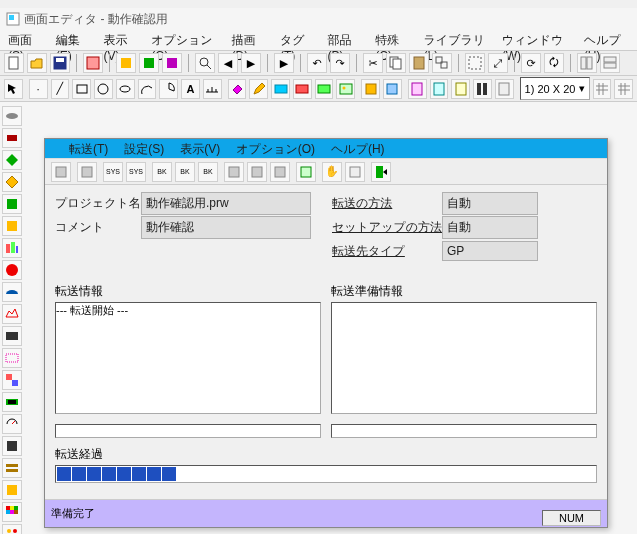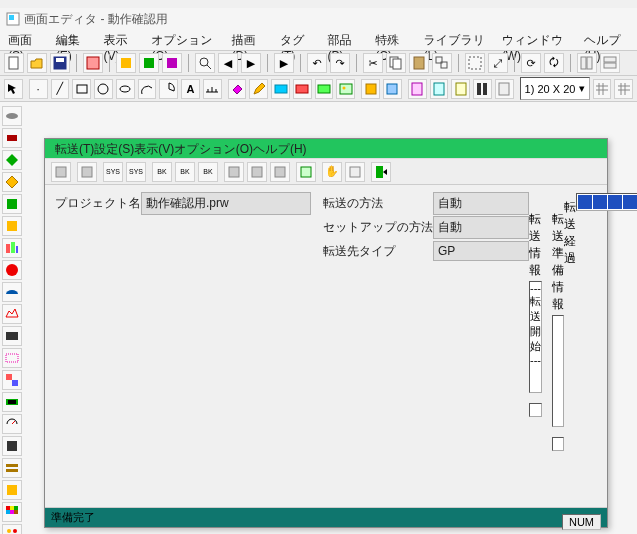--- a/index.html
+++ b/index.html
@@ -24,49 +24,49 @@
 .side-toolbar { position: absolute; left: 2px; top: 98px; width: 24px; display: flex; flex-direction: column; gap: 2px; }
 .side-toolbar .tbtn { width: 20px; height: 20px; }
 
 
 .dialog { position: absolute; left: 44px; top: 130px; width: 564px; height: 390px; background: #f0f0f0; border: 1px solid #888; box-shadow: 2px 2px 6px rgba(0,0,0,0.25); display: flex; flex-direction: column; }
 .dlg-title { height: 28px; display: flex; align-items: center; padding: 0 6px; font-size: 13px; color: #222; justify-content: space-between; background: #fff; border-bottom: 1px solid #ddd; }
 .dlg-title .left { display: flex; align-items: center; gap: 6px; }
 .dlg-ctrls { display: flex; align-items: center; gap: 18px; padding-right: 8px; font-size: 13px; }
 .dlg-ctrls span { cursor: pointer; }
 
-.dlg-menu { height: 20px; display: flex; gap: 0; padding: 2px 10px; font-size: 12px; color: #222; background: #22c55e; border-bottom: 1px solid #ddd; }
+.dlg-menu { height: 20px; display: flex; gap: 16px; padding: 2px 24px; font-size: 12px; color: #222; background: #0ea5e9; border-bottom: 1px solid #ddd; }
 .dlg-toolbar { height: 26px; background: #eee; border-bottom: 1px solid #ccc; display: flex; align-items: center; gap: 3px; padding: 0 6px; }
 
-.dlg-body { flex: 1; padding: 6px 10px; display: flex; flex-direction: row; gap: 0; }
+.dlg-body { flex: 1; padding: 6px 10px; display: flex; flex-direction: column; gap: 0; }
 
 .form-row { display: flex; align-items: center; height: 24px; font-size: 12px; color: #222; }
 .form-label { width: 86px; }
 .form-field { background: #e0e0e0; border: 1px solid #b0b0b0; padding: 2px 4px; font-size: 12px; min-height: 16px; }
 .form-left .form-field { width: 170px; }
 .form-right .form-field { width: 96px; }
 
 .form-cols { display: flex; gap: 12px; }
 .form-left { flex: 1; }
 .form-right { flex: 1; }
-.form-right .form-label { width: 110px; }
+.form-right .form-label { width: 110px; text-decoration: underline; }
 
 .info-cols { display: flex; gap: 10px; margin-top: 20px; }
 .info-box { flex: 1; }
 .info-box .lbl { font-size: 12px; margin-bottom: 2px; }
 .info-box .box { border: 1px inset #aaa; background: #fff; height: 112px; padding: 0; font-size: 11px; overflow: auto; }
 .info-box .bar { border: 1px inset #aaa; background: #fff; height: 14px; margin-top: 10px; }
 
 .progress-label { font-size: 12px; margin-top: 8px; }
 .progress-bar { border: 1px inset #aaa; background: #fff; height: 18px; margin-top: 2px; display: flex; gap: 1px; padding: 1px; }
 .progress-bar .seg { width: 14px; background: #1e4fbf; }
 .progress-bar .seg.off { background: transparent; }
 
-.status { height: 20px; border-top: 1px solid #ccc; display: flex; align-items: center; justify-content: space-between; padding: 0 6px; font-size: 11px; background: #0f766e; margin-top: auto; }
-.status .num { border: 1px inset #bbb; padding: 1px 6px; background: #eee; margin-top: 8px; }
+.status { height: 28px; border-top: 1px solid #ccc; display: flex; align-items: center; justify-content: space-between; padding: 0 6px; font-size: 11px; background: #c4b5fd; margin-top: auto; }
+.status .num { border: 1px inset #bbb; padding: 1px 16px; background: #eee; margin-top: 8px; }
 </style>
 </head>
 <body>
 
 <div class="main-window">
   <div class="title-bar">
     <svg>
         <rect x="1" y="1" width="12" height="12" fill="#fff" stroke="#888"></rect>
         <rect x="3" y="3" width="5" height="5" fill="#3cf"></rect>
       </svg>
@@ -498,20 +498,24 @@
         </div>
     </div>
 
     <div class="dlg-body">
       <div class="form-cols">
         <div class="form-left">
           <div class="form-row">
             <div class="form-label">プロジェクト名</div>
             <div class="form-field">動作確認用.prw</div>
           </div>
+          <div class="form-row">
+            <div class="form-label">コメント</div>
+            <div class="form-field">動作確認</div>
+          </div>
         </div>
         <div class="form-right">
           <div class="form-row">
             <div class="form-label">転送の方法</div>
             <div class="form-field">自動</div>
           </div>
           <div class="form-row">
             <div class="form-label">セットアップの方法</div>
             <div class="form-field">自動</div>
           </div>

